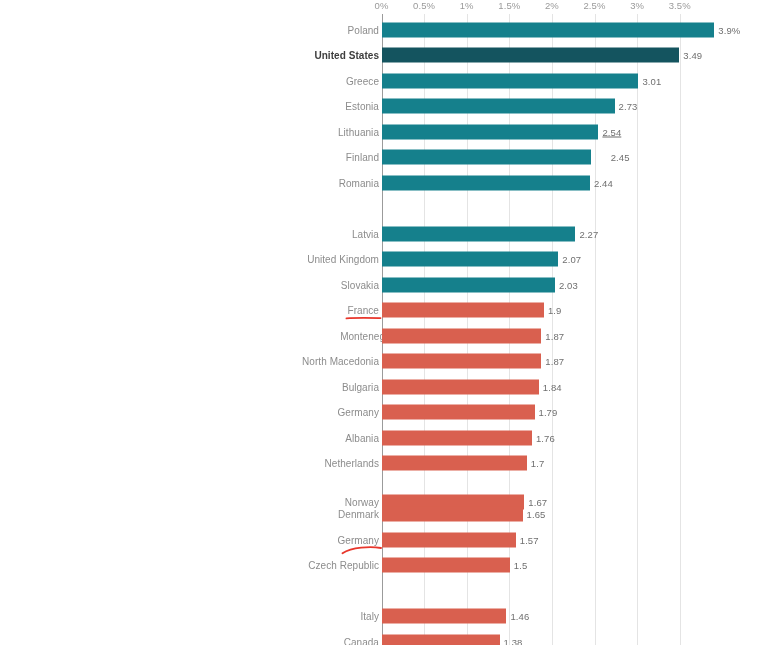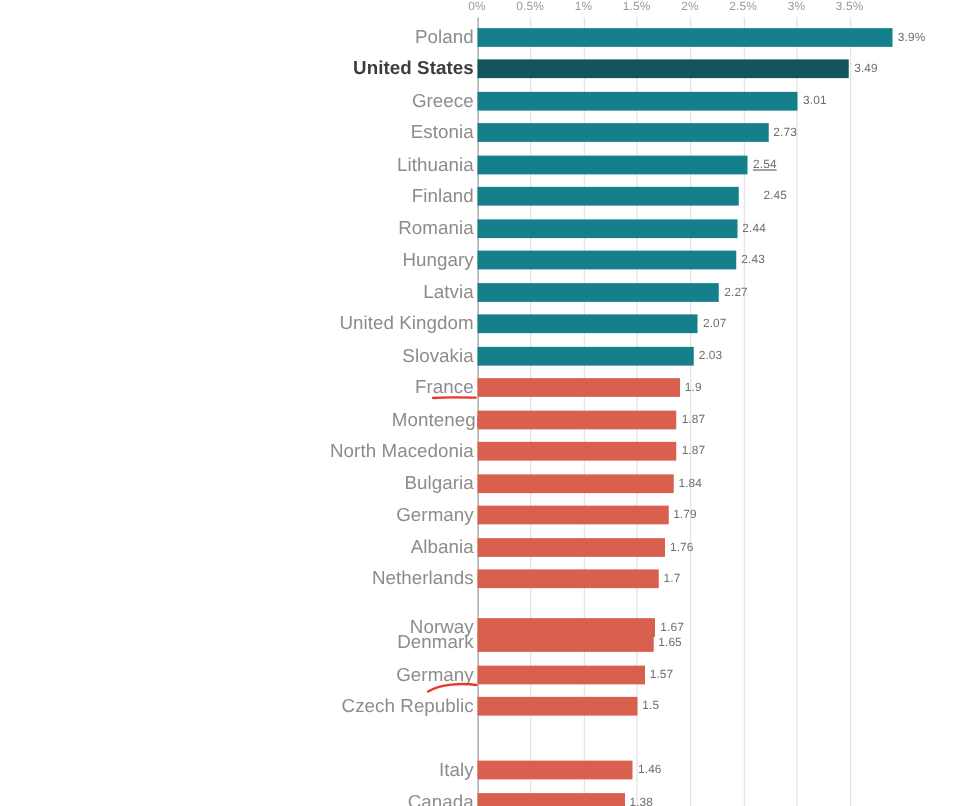--- a/index.html
+++ b/index.html
@@ -73,21 +73,21 @@
     position: absolute;
     left: 0;
     width: 767px;
     height: 25.5px;
   }
   .row-label {
     position: absolute;
     right: 388px;
     top: 50%;
     transform: translateY(-50%);
-    font-size: 15px;
+    font-size: 10px;
     color: #8c8c8c;
     white-space: nowrap;
     text-align: right;
     letter-spacing: .05px;
   }
   .row.highlight .row-label {
     color: #3d3d3d;
     font-weight: bold;
   }
   .bar {
@@ -174,25 +174,20 @@
       <div class="row" style="top: 130.5px;">
         <div class="row-label">Finland</div>
         <div class="bar teal" style="width: 208.74px; background: rgb(21, 128, 140);"></div>
         <div class="bar-value" style="left: 594.74px; padding-left: 16px;">2.45</div>
       </div>
       <div class="row" style="top: 156px;">
         <div class="row-label">Romania</div>
         <div class="bar teal" style="width: 207.888px; background: rgb(21, 128, 140);"></div>
         <div class="bar-value" style="left: 593.888px;">2.44</div>
       </div>
-      <div class="row" style="top: 181.5px;">
-        <div class="row-label">Hungary</div>
-        <div class="bar teal" style="width: 207.036px; background: rgb(21, 128, 140);"></div>
-        <div class="bar-value" style="left: 593.036px;">2.43</div>
-      </div>
       <div class="row" style="top: 207px;">
         <div class="row-label">Latvia</div>
         <div class="bar teal" style="width: 193.404px; background: rgb(21, 128, 140);"></div>
         <div class="bar-value" style="left: 579.404px;">2.27</div>
       </div>
       <div class="row" style="top: 232.5px;">
         <div class="row-label">United Kingdom</div>
         <div class="bar teal" style="width: 176.364px; background: rgb(21, 128, 140);"></div>
         <div class="bar-value" style="left: 562.364px;">2.07</div>
       </div>

